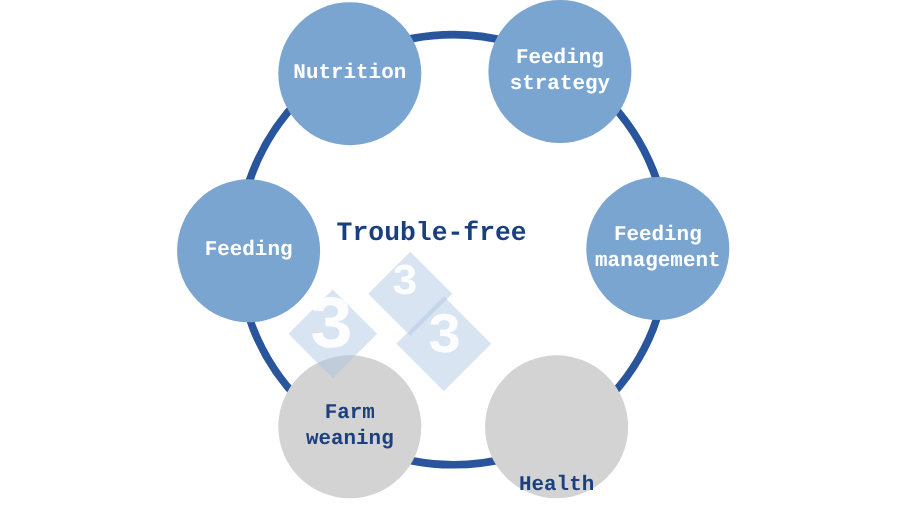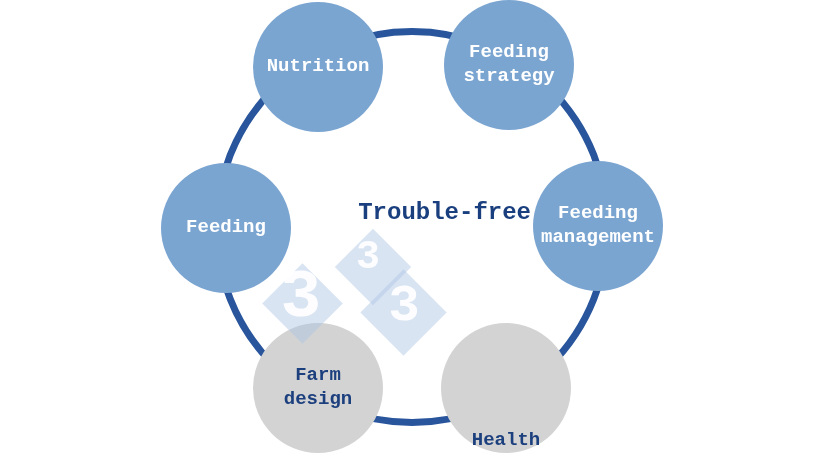--- a/index.html
+++ b/index.html
@@ -66,24 +66,24 @@
     font-weight: bold;
     line-height: 1;
   }
   .g1 { left: 368px; top: 258px; font-size: 40px; }
   .g2 { left: 301px; top: 298px; font-size: 68px; }
   .g3 { left: 404px; top: 307px; font-size: 52px; }
 
   
   .title {
     position: absolute;
-    left: 326px;
+    left: 306px;
     top: 199px;
     width: 205px;
-    text-align: right;
+    text-align: left;
     font-weight: bold;
     font-size: 24px;
     line-height: 28px;
     color: var(--title-navy, #1A3F7E);
   }
 </style>
 </head>
 <body>
 
 <div class="stage">
@@ -99,21 +99,21 @@
   </div>
   <div class="node blue n-management">
     <span class="node-label">Feeding
 management</span>
   </div>
   <div class="node gray n-health">
     <span class="node-label">Health</span>
   </div>
   <div class="node gray n-farm">
     <span class="node-label">Farm
-design</span>
+weaning</span>
   </div>
   <div class="node blue n-hygiene">
     <span class="node-label">Feeding</span>
   </div>
 
   <div class="watermark">
     <div class="diamond d1"></div>
     <div class="diamond d2"></div>
     <div class="diamond d3"></div>
     <span class="digit g1">3</span>

